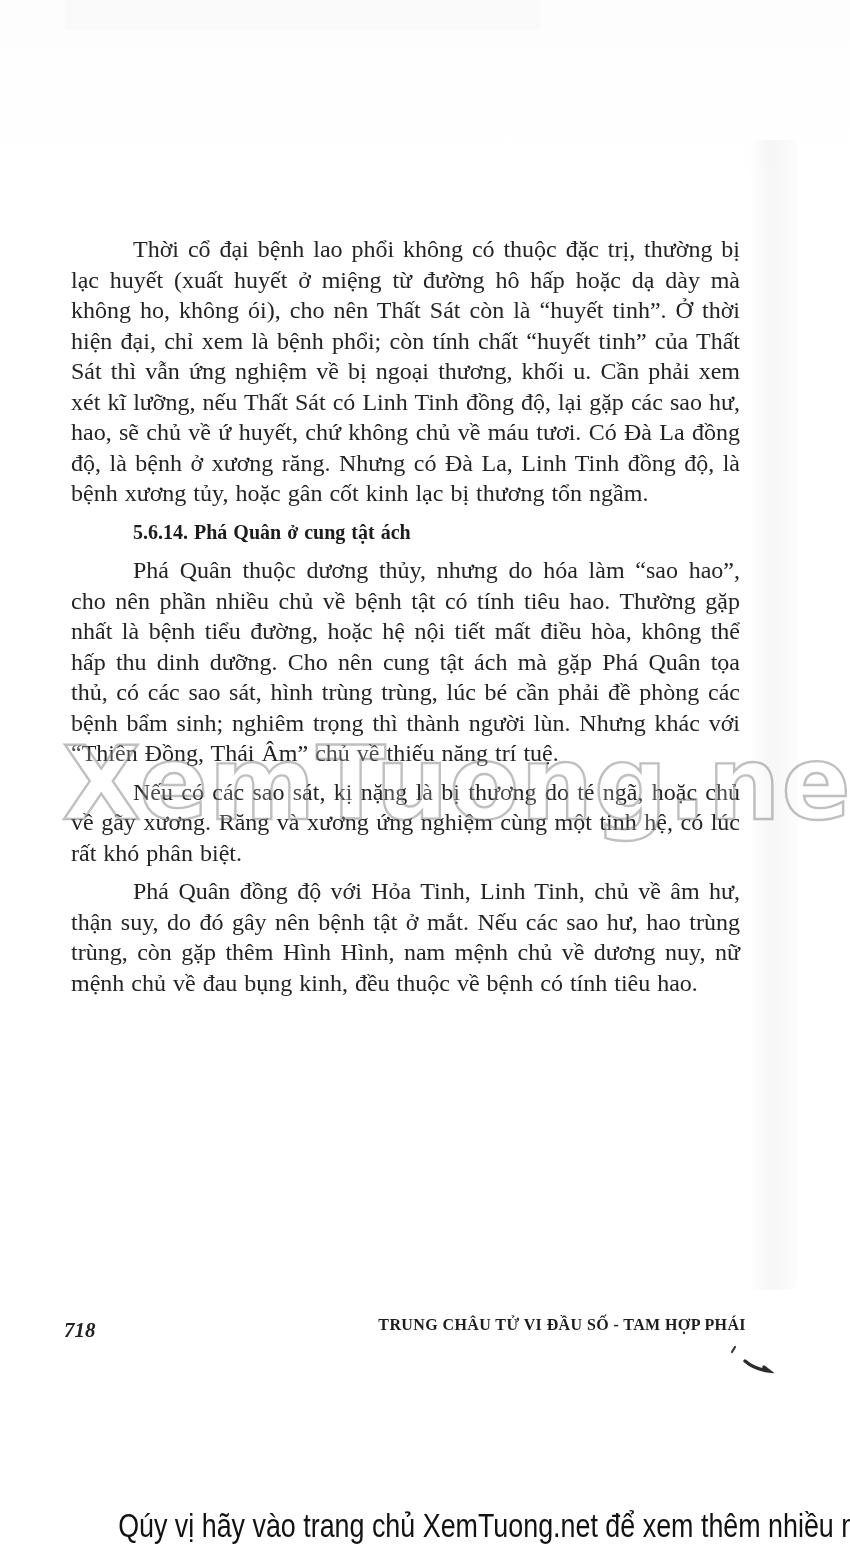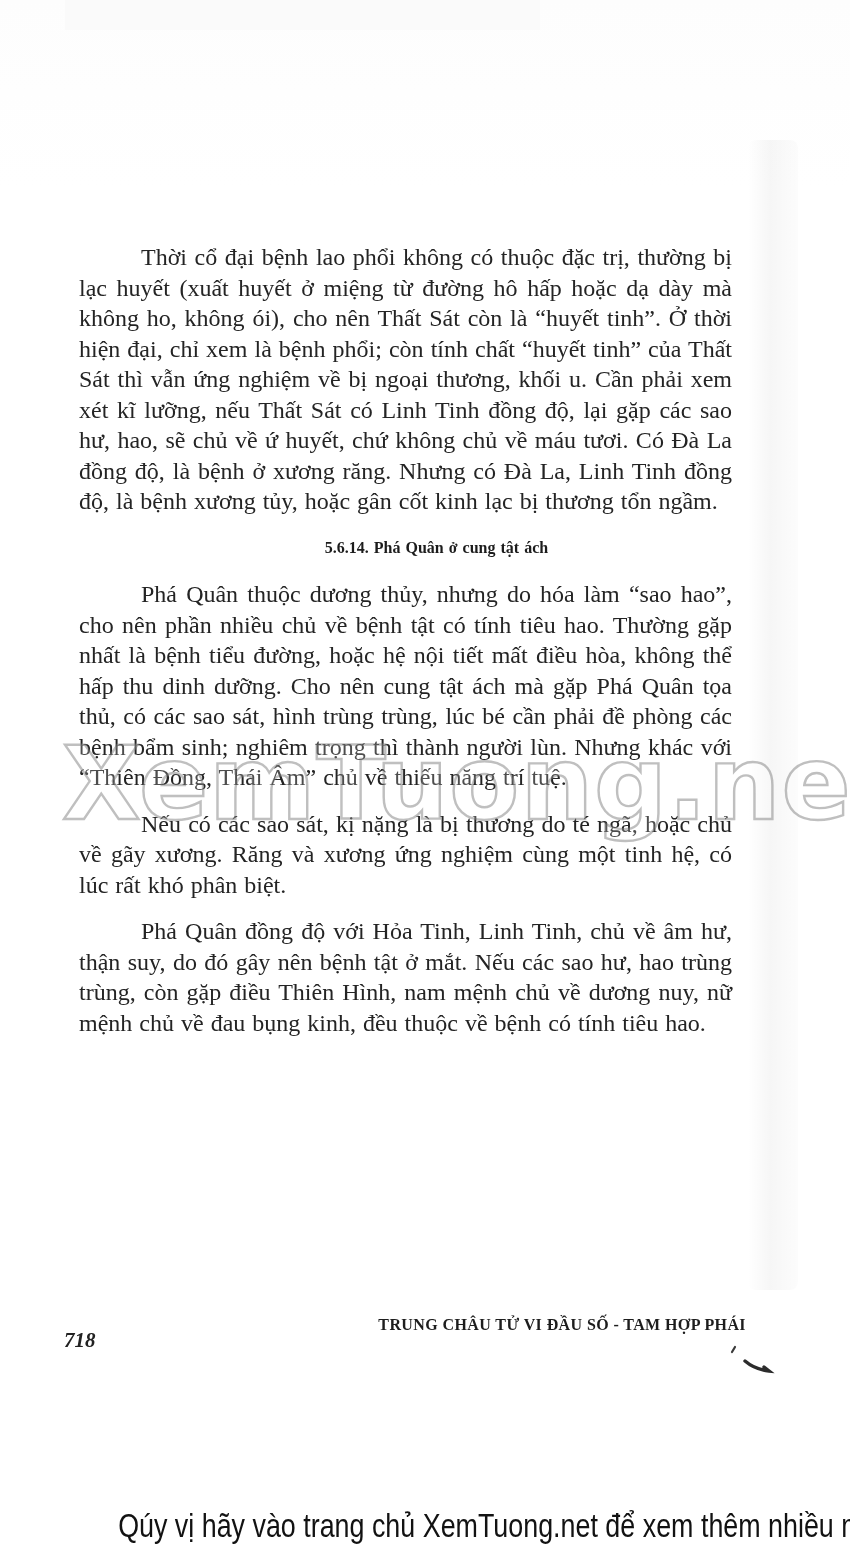--- a/index.html
+++ b/index.html
@@ -25,47 +25,47 @@
     background: linear-gradient(to right, rgba(0,0,0,0.00), rgba(0,0,0,0.035) 45%, rgba(0,0,0,0.01));
     border-radius: 8px;
   }
   .textblock {
     position: absolute; left: 63px; top: 226px; width: 685px;
     font-size: 24px; line-height: 30.5px;
     color: #242424;
     text-align: justify;
     word-spacing: 1px;
   }
-  .textblock p { margin: 16px; text-indent: 62px; }
+  .textblock p { margin: 8px; text-indent: 62px; }
   .section-heading {
     margin: 33px 0 34px 0;
     text-indent: 62px;
-    font-size: 16px;
+    font-size: 20px;
     font-weight: 700;
     color: #1c1c1c;
-    text-align: center;
+    text-align: left;
   }
   .watermark {
     position: absolute; left: 62px; top: 724px;
     font-family: "DejaVu Sans", sans-serif;
     font-weight: 700;
     font-size: 102px;
     letter-spacing: 1px;
     white-space: nowrap;
     color: rgba(255,255,255,0.25);
     -webkit-text-stroke: 2.4px rgba(125,125,125,0.65);
     opacity: 0.75;
     z-index: 4;
     pointer-events: none;
   }
   .footer-pagenum {
     position: absolute; left: 64px; top: 1318px;
     font-family: "Liberation Serif", serif;
     font-style: italic; font-weight: 700;
-    font-size: 21px; color: #222; margin-top: 10px;
+    font-size: 21px; color: #222;
   }
   .footer-title {
     position: absolute; right: 104px; top: 1316px;
     font-family: "Liberation Serif", serif;
     font-weight: 700; font-size: 16px;
     letter-spacing: 0.4px;
     color: #1d1d1d;
     white-space: nowrap;
   }
   .pen-mark { position: absolute; left: 712px; top: 1340px; }
@@ -89,21 +89,21 @@
 <div class="page">
 
   <div class="scan-band"></div>
   <div class="scan-shade-right"></div>
 
   <div class="textblock">
     <p>Thời cổ đại bệnh lao phổi không có thuộc đặc trị, thường bị lạc huyết (xuất huyết ở miệng từ đường hô hấp hoặc dạ dày mà không ho, không ói), cho nên Thất Sát còn là “huyết tinh”. Ở thời hiện đại, chỉ xem là bệnh phổi; còn tính chất “huyết tinh” của Thất Sát thì vẫn ứng nghiệm về bị ngoại thương, khối u. Cần phải xem xét kĩ lưỡng, nếu Thất Sát có Linh Tinh đồng độ, lại gặp các sao hư, hao, sẽ chủ về ứ huyết, chứ không chủ về máu tươi. Có Đà La đồng độ, là bệnh ở xương răng. Nhưng có Đà La, Linh Tinh đồng độ, là bệnh xương tủy, hoặc gân cốt kinh lạc bị thương tổn ngầm.</p>
     <p class="section-heading">5.6.14. Phá Quân ở cung tật ách</p>
     <p>Phá Quân thuộc dương thủy, nhưng do hóa làm “sao hao”, cho nên phần nhiều chủ về bệnh tật có tính tiêu hao. Thường gặp nhất là bệnh tiểu đường, hoặc hệ nội tiết mất điều hòa, không thể hấp thu dinh dưỡng. Cho nên cung tật ách mà gặp Phá Quân tọa thủ, có các sao sát, hình trùng trùng, lúc bé cần phải đề phòng các bệnh bẩm sinh; nghiêm trọng thì thành người lùn. Nhưng khác với “Thiên Đồng, Thái Âm” chủ về thiếu năng trí tuệ.</p>
     <p>Nếu có các sao sát, kị nặng là bị thương do té ngã, hoặc chủ về gãy xương. Răng và xương ứng nghiệm cùng một tinh hệ, có lúc rất khó phân biệt.</p>
-    <p>Phá Quân đồng độ với Hỏa Tinh, Linh Tinh, chủ về âm hư, thận suy, do đó gây nên bệnh tật ở mắt. Nếu các sao hư, hao trùng trùng, còn gặp điều Thiên Hình, nam mệnh chủ về dương nuy, nữ mệnh chủ về đau bụng kinh, đều thuộc về bệnh có tính tiêu hao.</p>
+    <p>Phá Quân đồng độ với Hỏa Tinh, Linh Tinh, chủ về âm hư, thận suy, do đó gây nên bệnh tật ở mắt. Nếu các sao hư, hao trùng trùng, còn gặp thêm Hình Hình, nam mệnh chủ về dương nuy, nữ mệnh chủ về đau bụng kinh, đều thuộc về bệnh có tính tiêu hao.</p>
   </div>
 
   <div class="watermark">XemTuong.net</div>
 
   <div class="footer-pagenum">718</div>
   <div class="footer-title">TRUNG CHÂU TỬ VI ĐẦU SỐ - TAM HỢP PHÁI</div>
 
   <svg class="pen-mark" width="70" height="42" viewBox="0 0 70 42">
     <path d="M20 12 l 3 -5" stroke="#3a3a3a" stroke-width="2.2" fill="none" stroke-linecap="round"></path>
     <path d="M33 21 C 40 27, 48 30, 57 31 L 52 27" stroke="#2c2c2c" stroke-width="3.4" fill="none" stroke-linecap="round"></path>

